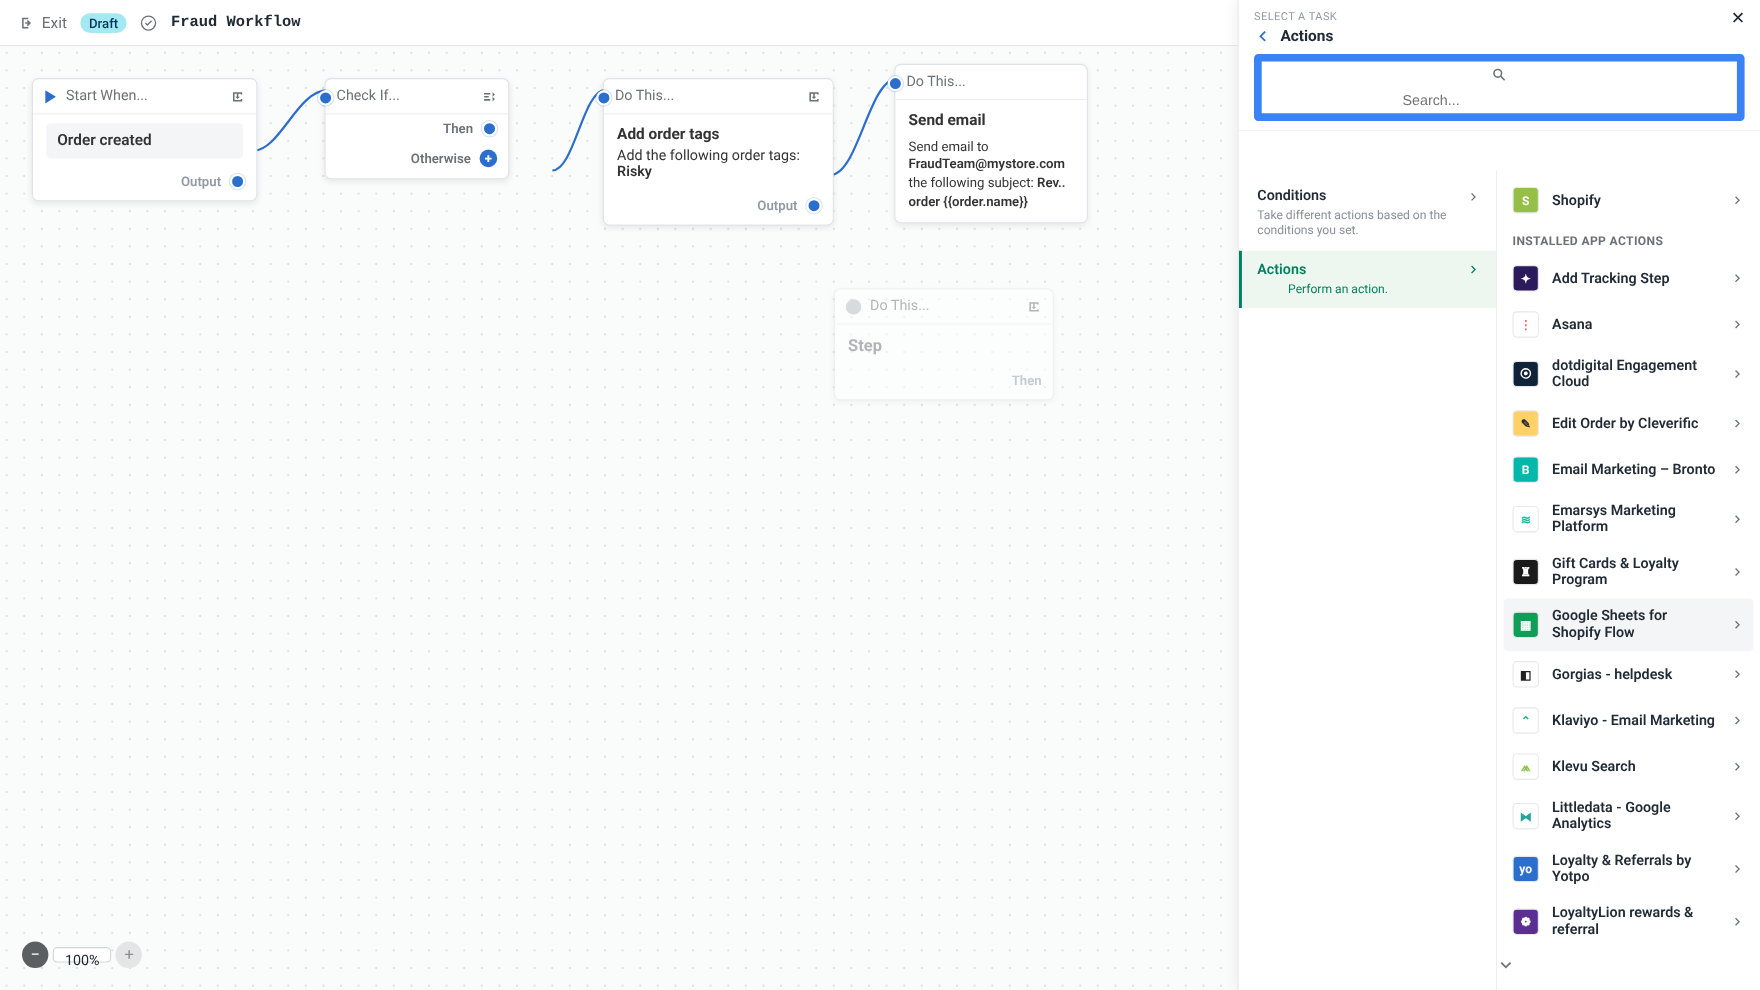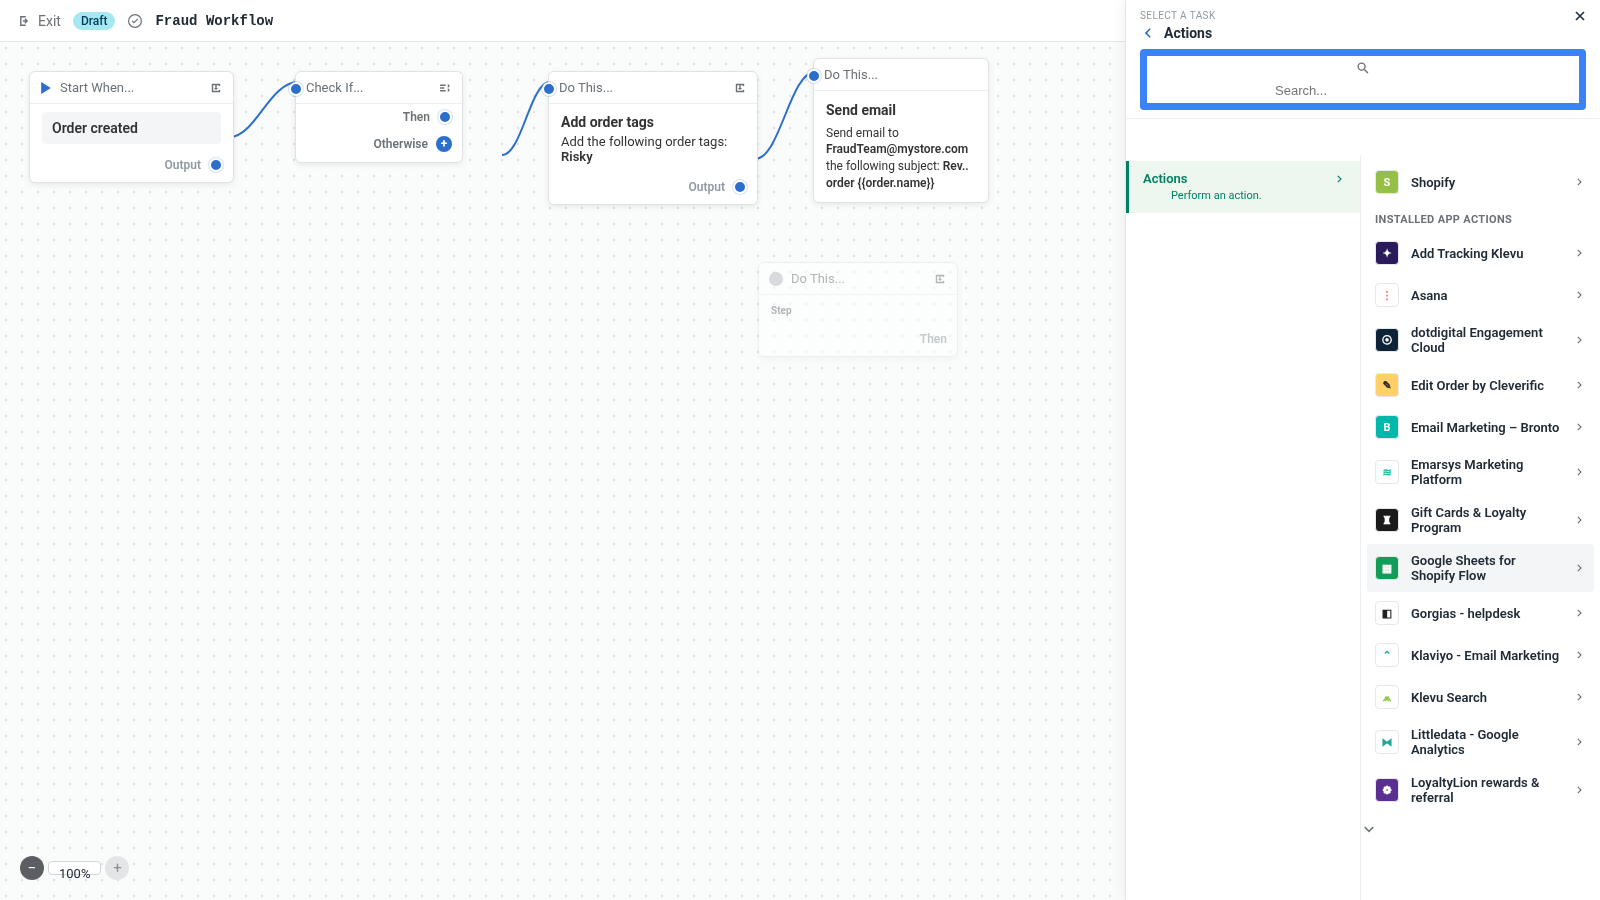--- a/index.html
+++ b/index.html
@@ -225,21 +225,21 @@
       <div class="node-head">
         <div class="left">
           <div class="dot-gray"></div>
           <span>Do This...</span>
         </div>
         <svg class="icon" width="14" height="14" viewBox="0 0 20 20">
             <path fill="currentColor" d="M4 4h12v3h-2V6H6v8h8v-1h2v3H4V4zm6 9-3-3h2V6h2v4h2l-3 3z"></path>
           </svg>
       </div>
       <div class="node-body">
-        <div style="font-weight:700; font-size:10px; color:#6b7177;">Step</div>
+        <div style="font-weight:700; font-size:15px; color:#6b7177;">Step</div>
       </div>
       <div class="port-row">
         <span class="port-label">Then</span>
       </div>
     </div>
 
     <div class="zoom">
       <div class="btn">−</div>
       <div class="val">100%</div>
       <div class="btn light">+</div>
@@ -266,20 +266,29 @@
       <svg width="14" height="14" viewBox="0 0 20 20">
           <circle cx="8" cy="8" r="5" fill="none" stroke="#6b7177" stroke-width="2"></circle>
           <path d="M12 12l5 5" stroke="#6b7177" stroke-width="2"></path>
         </svg>
       <input type="text" placeholder="Search..." style="">
     </div>
   </div>
 
   <div class="sp-columns">
     <div class="sp-col sp-col-left">
+      <div class="task-item">
+        <div class="t-title">
+          <span>Conditions</span>
+          <svg width="12" height="12" viewBox="0 0 20 20">
+              <path fill="#6b7177" d="M7 4l6 6-6 6-1.4-1.4L10.2 10 5.6 5.4z"></path>
+            </svg>
+        </div>
+        <div class="t-desc">Take different actions based on the conditions you set.</div>
+      </div>
       <div class="task-item active">
         <div class="t-title">
           <span>Actions</span>
           <svg width="12" height="12" viewBox="0 0 20 20">
               <path fill="#008060" d="M7 4l6 6-6 6-1.4-1.4L10.2 10 5.6 5.4z"></path>
             </svg>
         </div>
         <div class="t-desc">Perform an action.</div>
       </div>
     </div>
@@ -288,21 +297,21 @@
         <div class="app-row">
     <div class="app-icon" style="background:#95bf47;color:#fff;border:1px solid #e6e8ea;">S</div>
     <div class="app-label">Shopify</div>
     <svg width="12" height="12" viewBox="0 0 20 20">
             <path fill="#6b7177" d="M7 4l6 6-6 6-1.4-1.4L10.2 10 5.6 5.4z"></path>
           </svg>
   </div>
         <div class="section-label">INSTALLED APP ACTIONS</div>
         <div class="app-row">
     <div class="app-icon" style="background:#2b1b5a;color:#fff;border:1px solid #e6e8ea;">✦</div>
-    <div class="app-label">Add Tracking Klevu</div>
+    <div class="app-label">Add Tracking Step</div>
     <svg width="12" height="12" viewBox="0 0 20 20">
             <path fill="#6b7177" d="M7 4l6 6-6 6-1.4-1.4L10.2 10 5.6 5.4z"></path>
           </svg>
   </div>
         <div class="app-row">
     <div class="app-icon" style="background:#ffffff;color:#f06a6a;border:1px solid #e6e8ea;">⋮</div>
     <div class="app-label">Asana</div>
     <svg width="12" height="12" viewBox="0 0 20 20">
             <path fill="#6b7177" d="M7 4l6 6-6 6-1.4-1.4L10.2 10 5.6 5.4z"></path>
           </svg>
@@ -371,20 +380,27 @@
           </svg>
   </div>
         <div class="app-row">
     <div class="app-icon" style="background:#ffffff;color:#26a69a;border:1px solid #e6e8ea;">⧓</div>
     <div class="app-label">Littledata - Google Analytics</div>
     <svg width="12" height="12" viewBox="0 0 20 20">
             <path fill="#6b7177" d="M7 4l6 6-6 6-1.4-1.4L10.2 10 5.6 5.4z"></path>
           </svg>
   </div>
         <div class="app-row">
+    <div class="app-icon" style="background:#2c6ecb;color:#fff;border:1px solid #e6e8ea;">yo</div>
+    <div class="app-label">Loyalty &amp; Referrals by Yotpo</div>
+    <svg width="12" height="12" viewBox="0 0 20 20">
+            <path fill="#6b7177" d="M7 4l6 6-6 6-1.4-1.4L10.2 10 5.6 5.4z"></path>
+          </svg>
+  </div>
+        <div class="app-row">
     <div class="app-icon" style="background:#5b2e91;color:#fff;border:1px solid #e6e8ea;">❁</div>
     <div class="app-label">LoyaltyLion rewards &amp; referral</div>
     <svg width="12" height="12" viewBox="0 0 20 20">
             <path fill="#6b7177" d="M7 4l6 6-6 6-1.4-1.4L10.2 10 5.6 5.4z"></path>
           </svg>
   </div>
         <div class="more-arrow">
           <svg width="16" height="16" viewBox="0 0 20 20">
             <path fill="#6b7177" d="M4 7l6 6 6-6-1.4-1.4L10 10.2 5.4 5.6z"></path>
           </svg>

